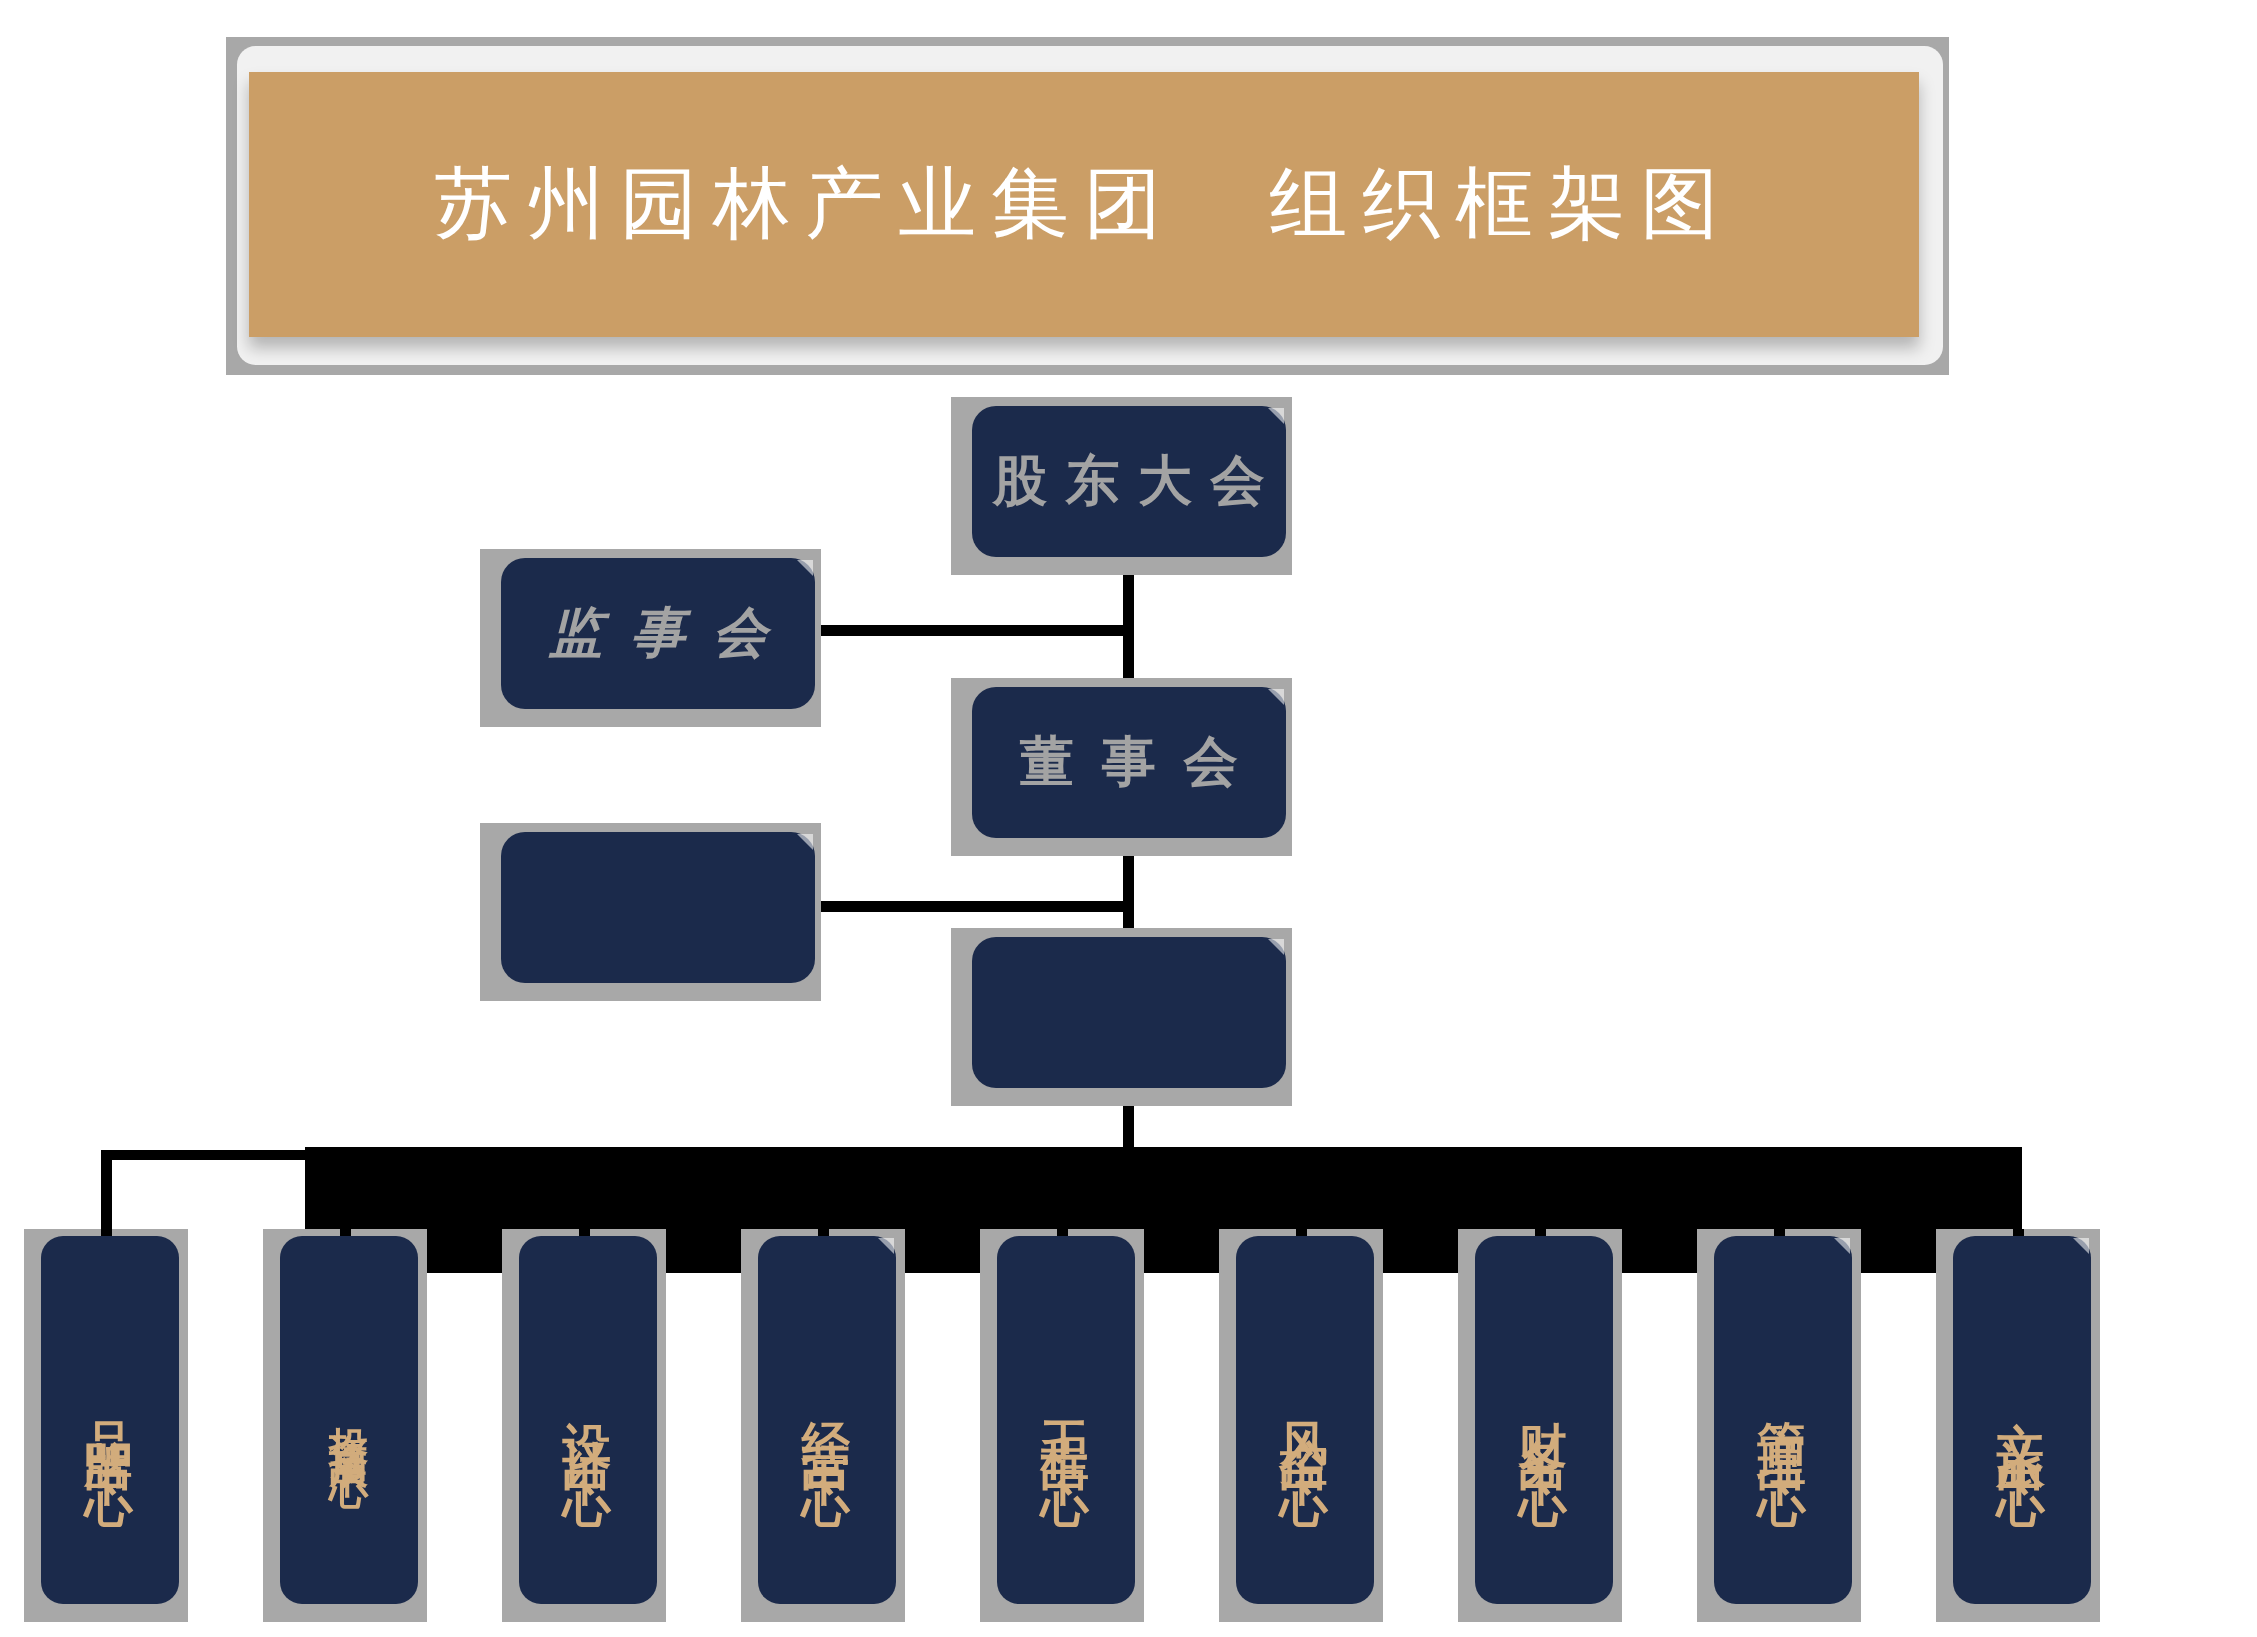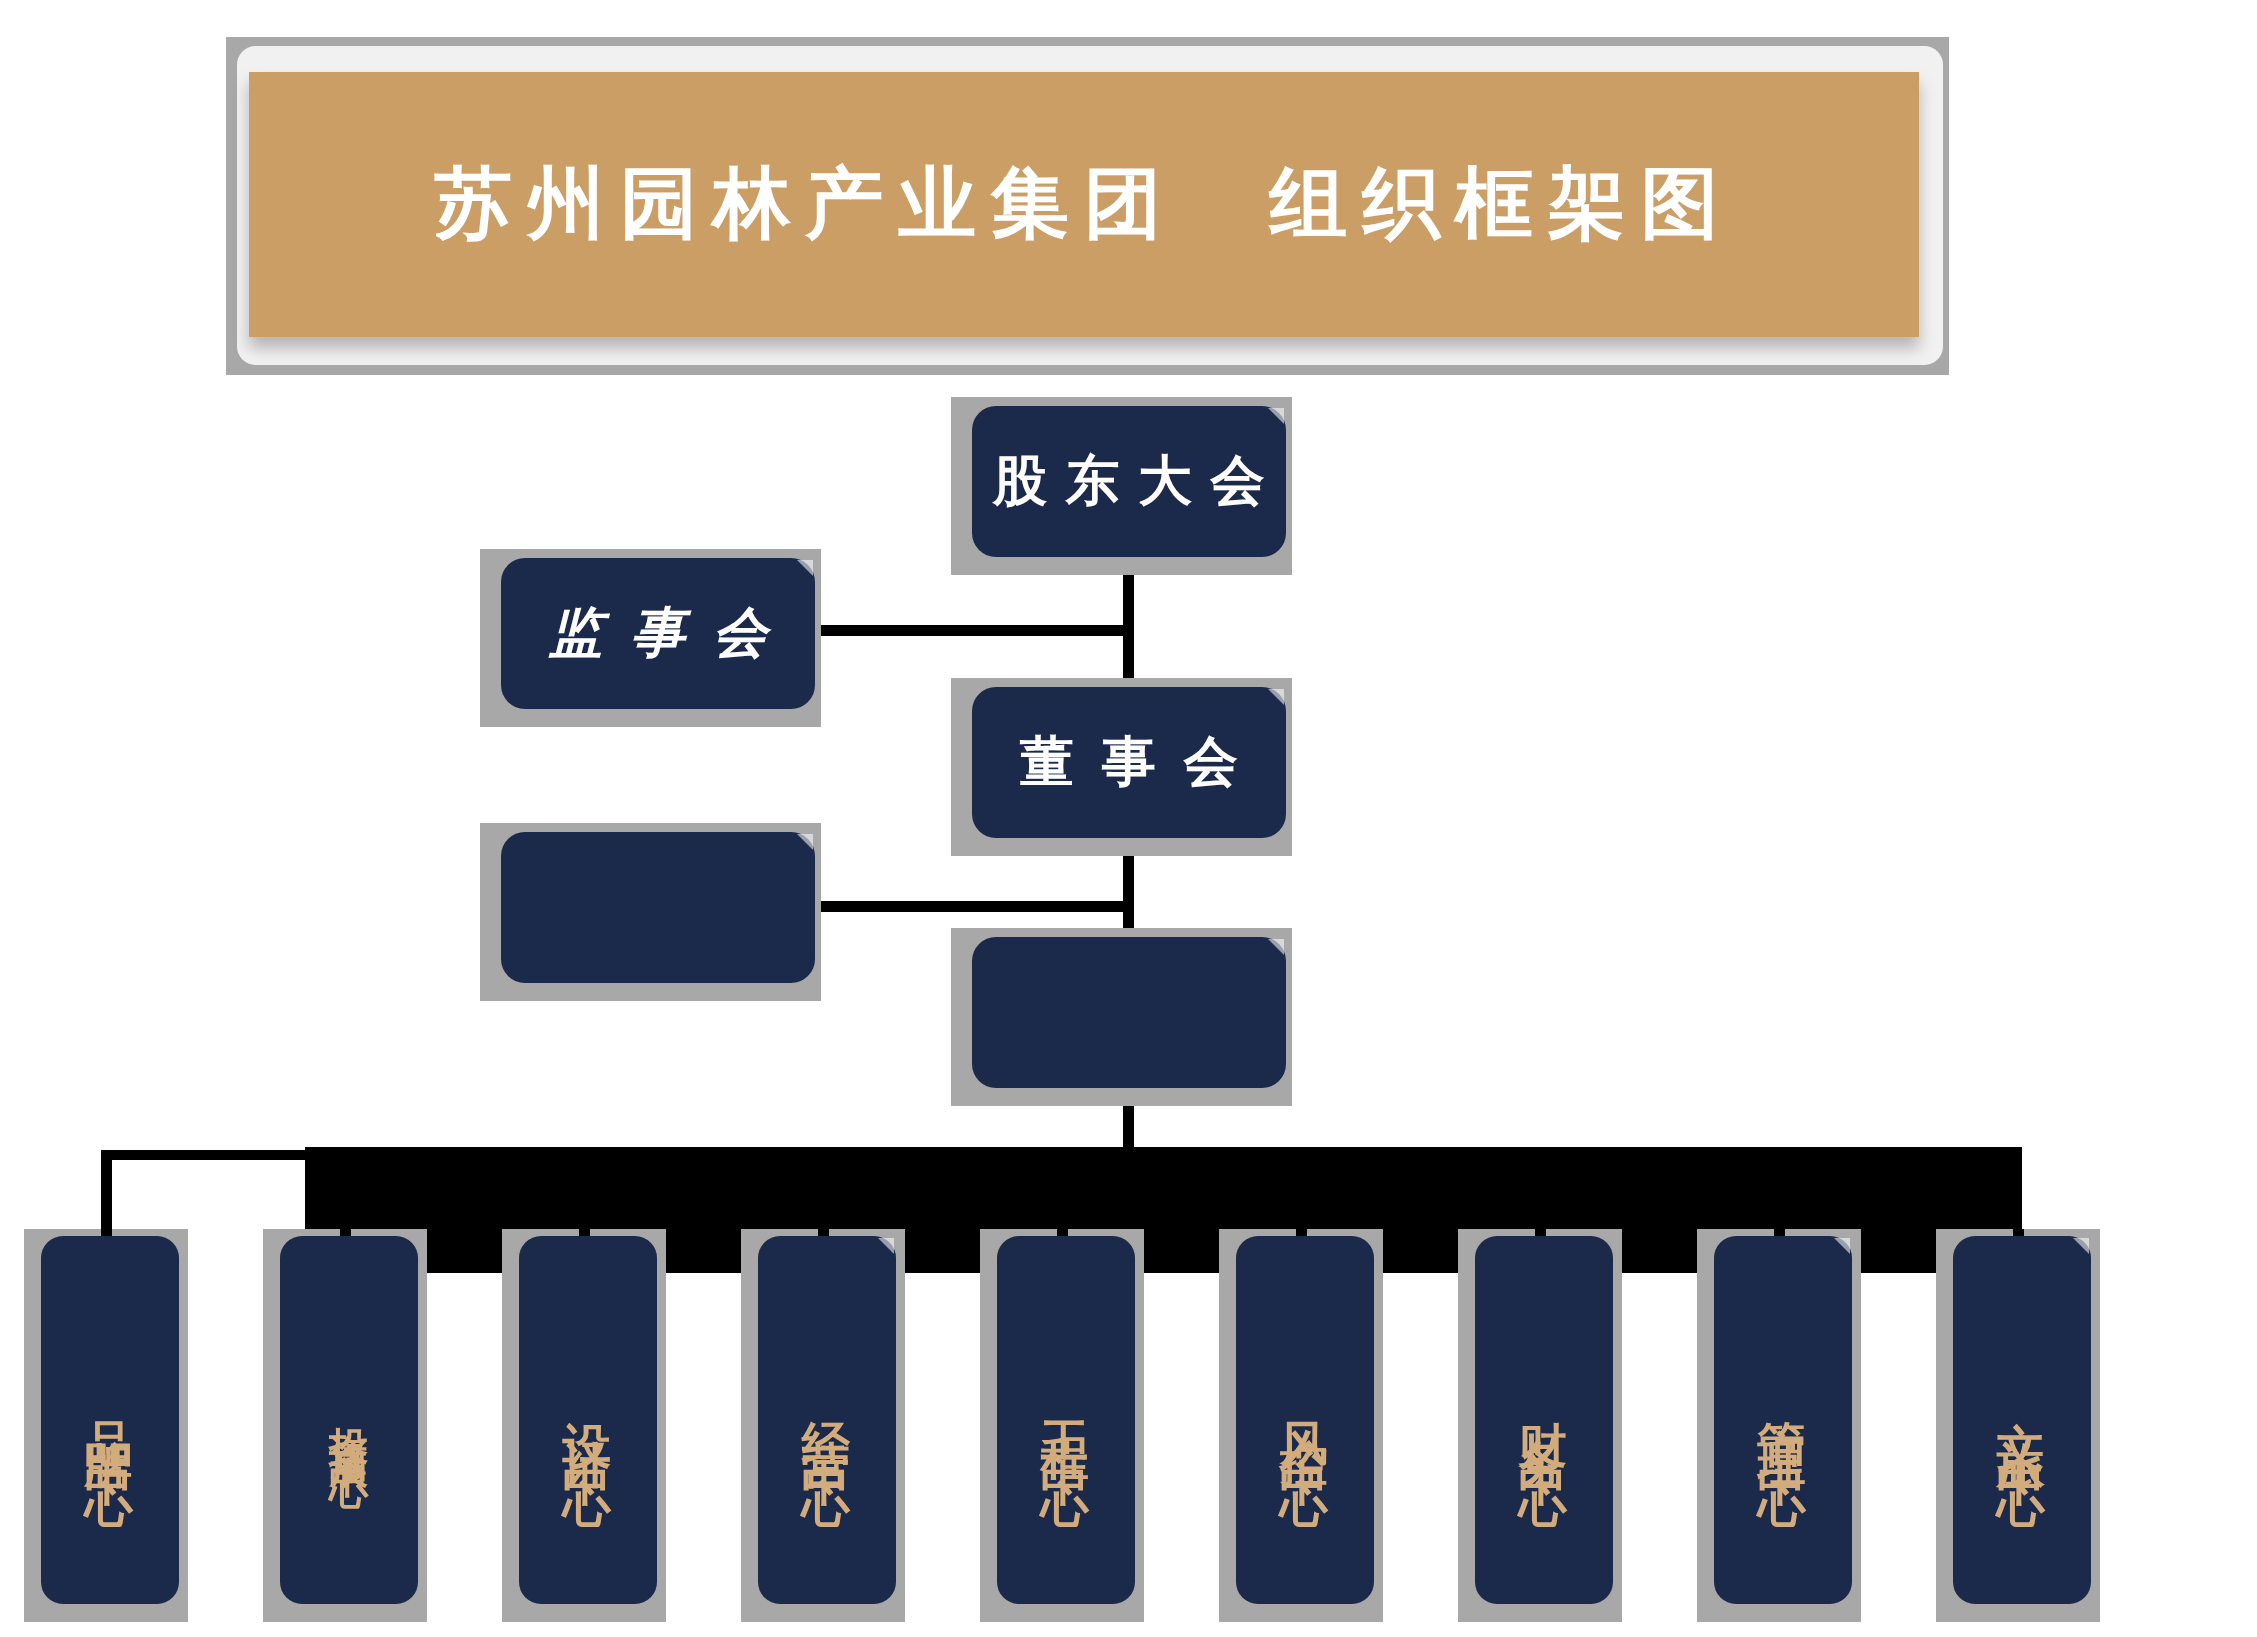--- a/index.html
+++ b/index.html
@@ -16,38 +16,38 @@
     position:absolute;left:11px;top:9.2px;right:6.5px;bottom:10px;
     background:#f1f1f1;border-radius:18.5px;
   }
   .banner-inner{
     position:absolute;left:12px;top:26px;right:24px;bottom:28px;
     background:#cb9e66;
     box-shadow:0 11px 14.8px rgba(0,0,0,0.25);
     display:flex;align-items:center;justify-content:center;
   }
   .banner-title{
-    color:#ffffff;font-size:78px;font-weight:bold;
+    color:#ffffff;font-size:78px;font-weight:normal;
     letter-spacing:14.8px;white-space:nowrap;
   }
   
   .line{position:absolute;background:#000000;}
   
   .node{
     position:absolute;width:341px;height:178px;
     background:#a8a8a8;box-sizing:border-box;
     padding:9.2px 6.5px 18.5px 21px;
   }
   .node-box{
     position:relative;width:100%;height:100%;
     background:#1b2a4b;border-radius:24px;
     display:flex;align-items:center;justify-content:center;
   }
   .node-label{
-    color:#ffffff;font-weight:bold;white-space:nowrap;
+    color:#a3a3a3;font-weight:bold;white-space:nowrap;
   }
   .n4{font-size:54px;letter-spacing:18.5px;margin-right:-18.5px;}
   .n3{font-size:54px;letter-spacing:28px;margin-right:-28px;}
   .n6{font-size:42px;letter-spacing:9.2px;margin-right:-9.2px;}
   
   .fold{
     position:absolute;top:1.8px;right:1.8px;width:0;height:0;
     border-top:16.6px solid rgba(255,255,255,0.55);
     border-left:16.6px solid transparent;
   }

